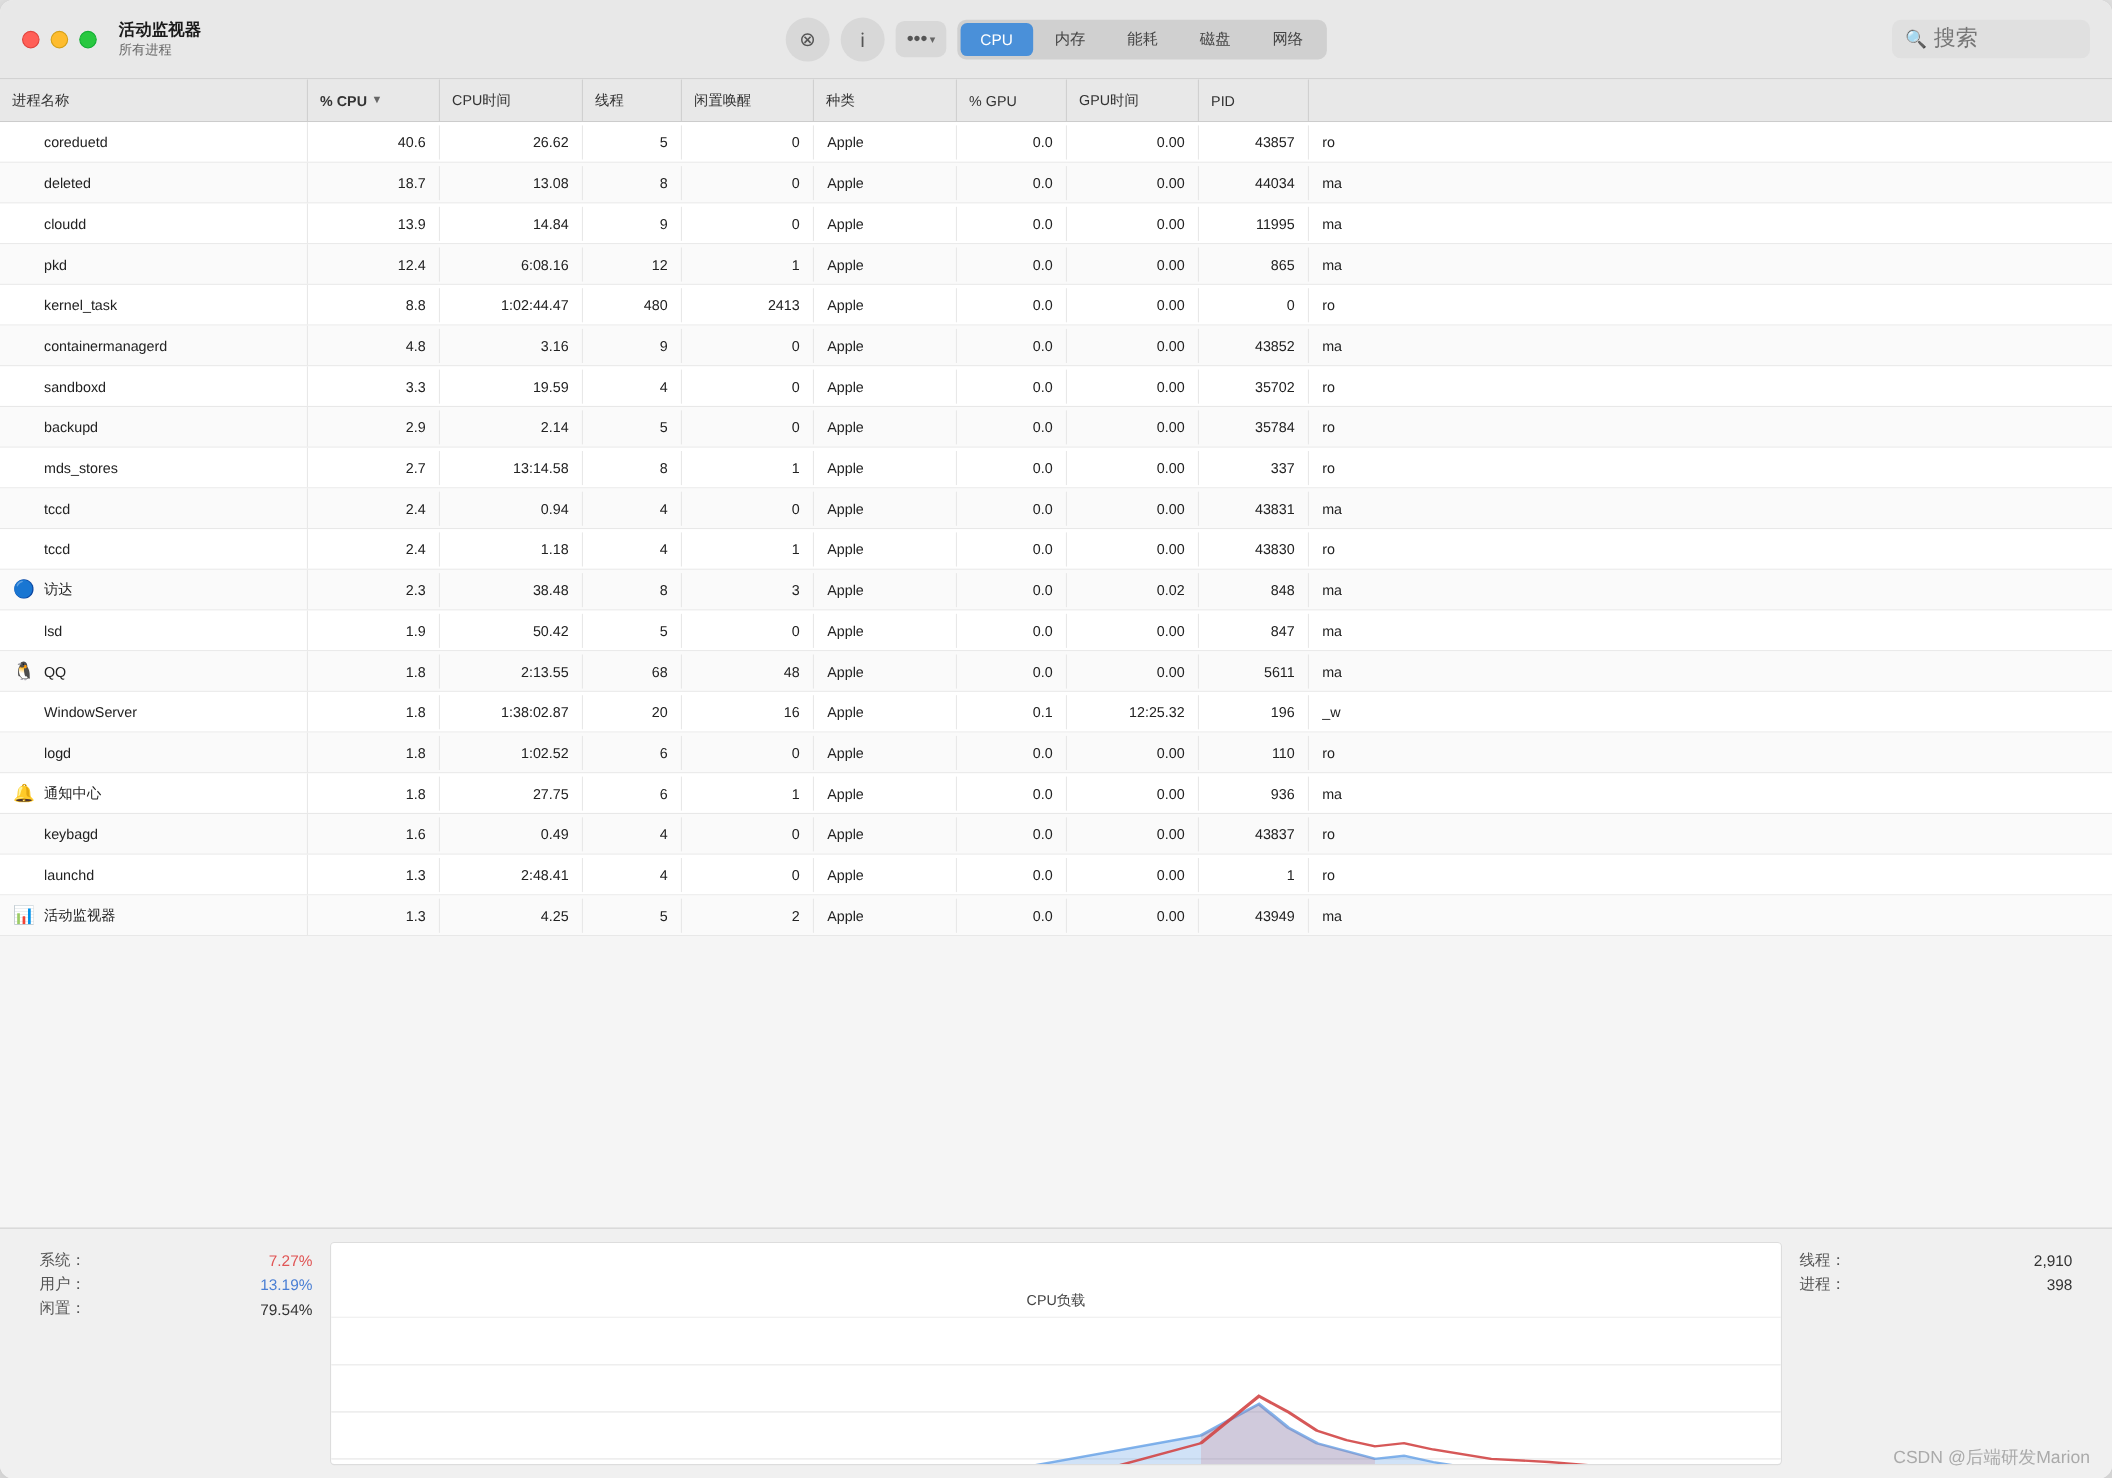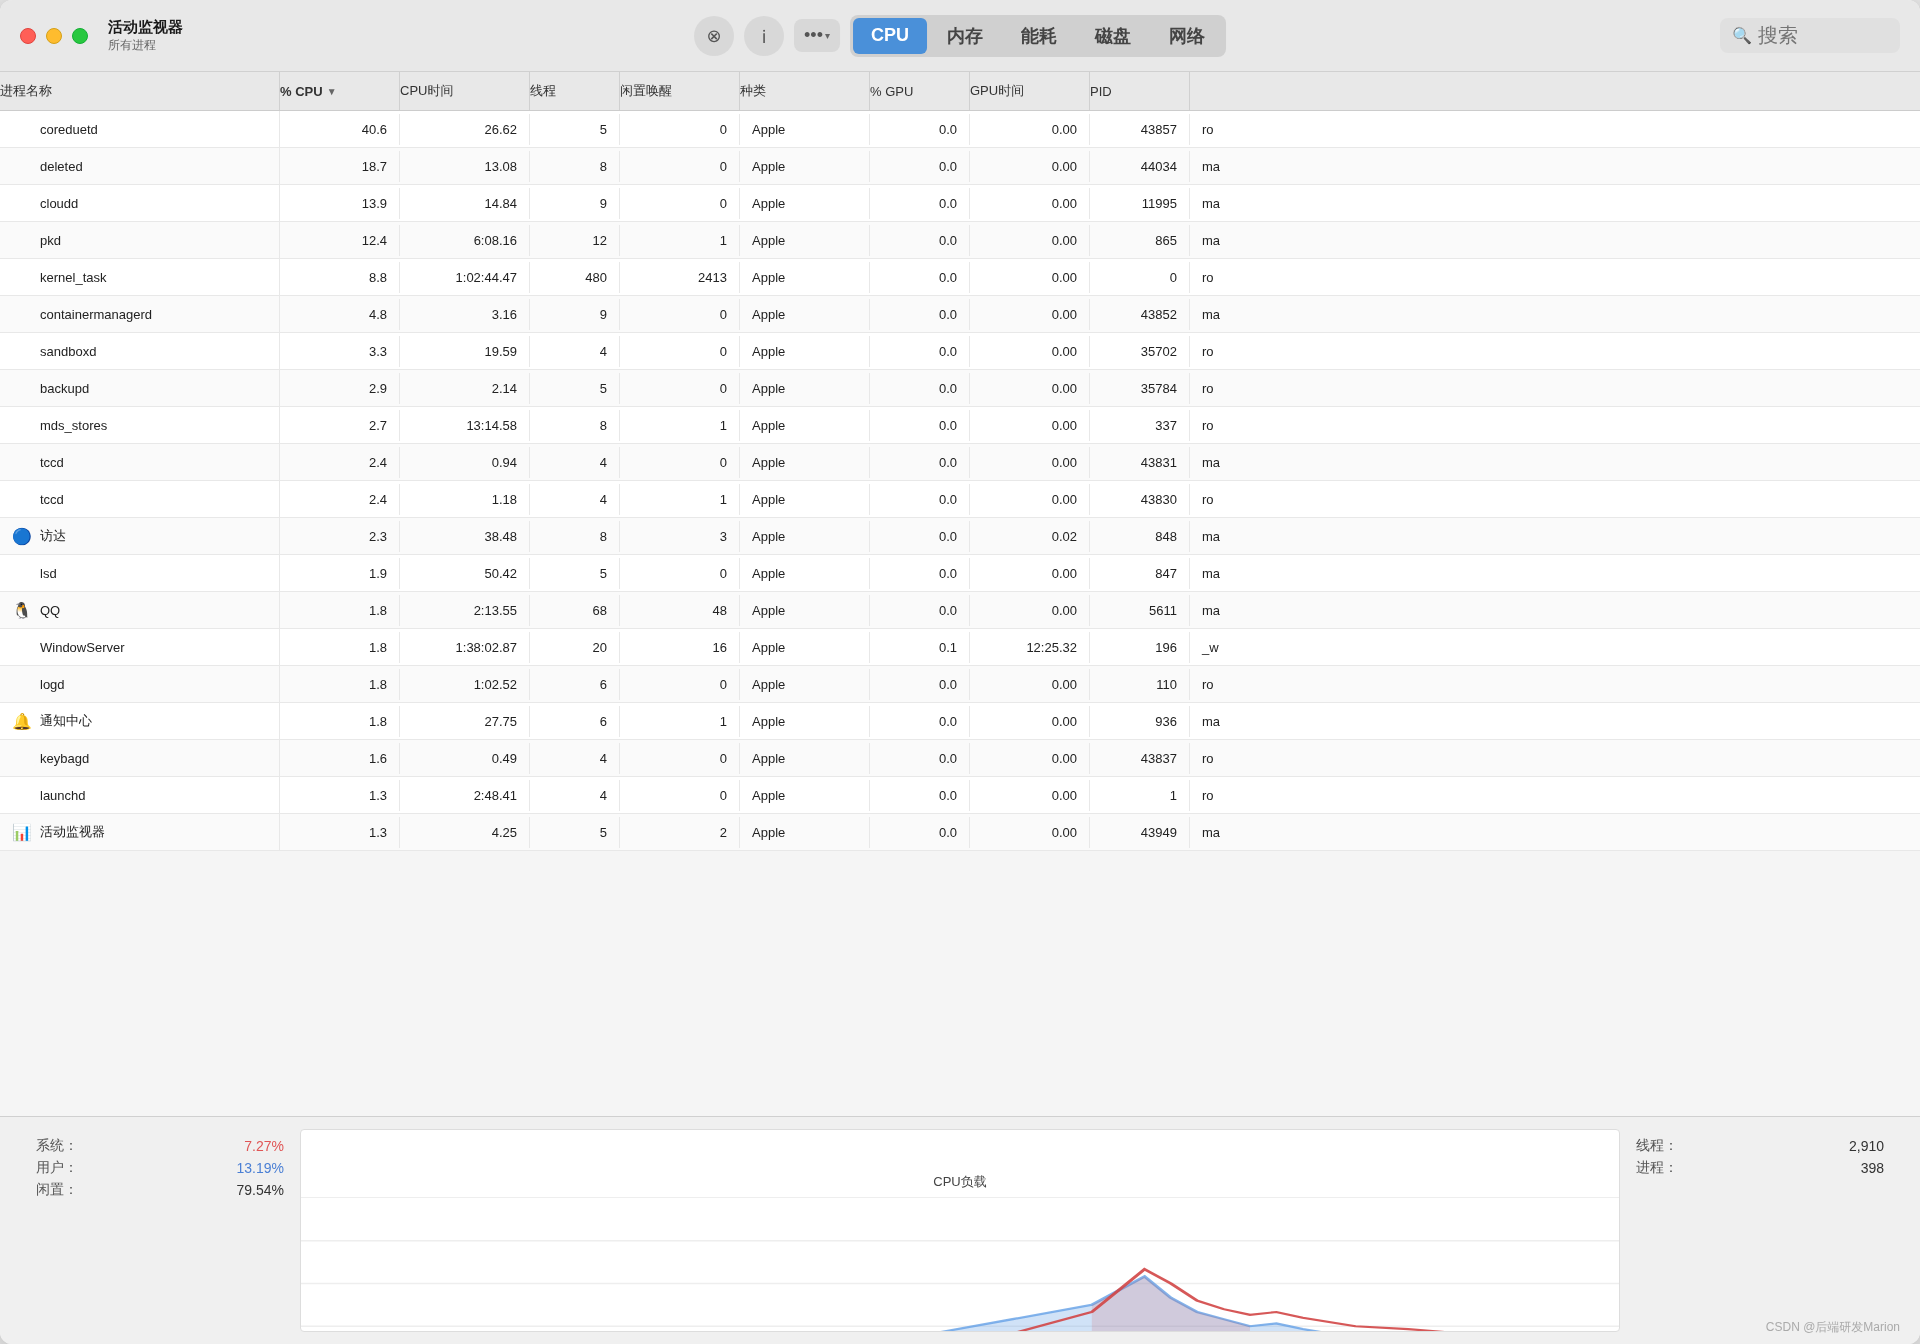--- a/index.html
+++ b/index.html
@@ -92,22 +92,22 @@
       background: #d0d0d0;
       border-radius: 8px;
       padding: 3px;
       gap: 2px;
     }
     .tab-btn {
       padding: 6px 18px;
       border: none;
       border-radius: 6px;
       cursor: pointer;
-      font-size: 18px;
-      font-weight: 700;
+      font-size: 14px;
+      font-weight: 400;
       background: transparent;
       color: #444;
       text-align: center;
     }
     .tab-btn.active {
       background: #4a90d9;
       color: white;
     }
 
     .search-box {
@@ -143,21 +143,21 @@
     }
 
     .table-header {
       display: grid;
       grid-template-columns: 280px 120px 130px 90px 120px 130px 100px 120px 100px 120px;
       background: #e8e8e8;
       border-bottom: 1px solid #ccc;
       flex-shrink: 0;
     }
     .th {
-      padding: 10px 0;
+      padding: 10px 11px;
       font-size: 13px;
       color: #333;
       font-weight: 500;
       border-right: 1px solid #d0d0d0;
       display: flex;
       align-items: center;
       gap: 4px;
       cursor: pointer;
       user-select: none;
       white-space: nowrap;
@@ -267,21 +267,21 @@
       display: flex;
       flex-direction: column;
       gap: 4px;
       padding: 8px 16px;
     }
 
     .watermark {
       position: absolute;
       bottom: 8px;
       right: 20px;
-      font-size: 12px;
+      font-size: 16px;
       color: #aaa;
     }
 
     
     .table-body::-webkit-scrollbar { width: 8px; }
     .table-body::-webkit-scrollbar-track { background: #f0f0f0; }
     .table-body::-webkit-scrollbar-thumb { background: #ccc; border-radius: 4px; }
 
     
     .more-btn {

